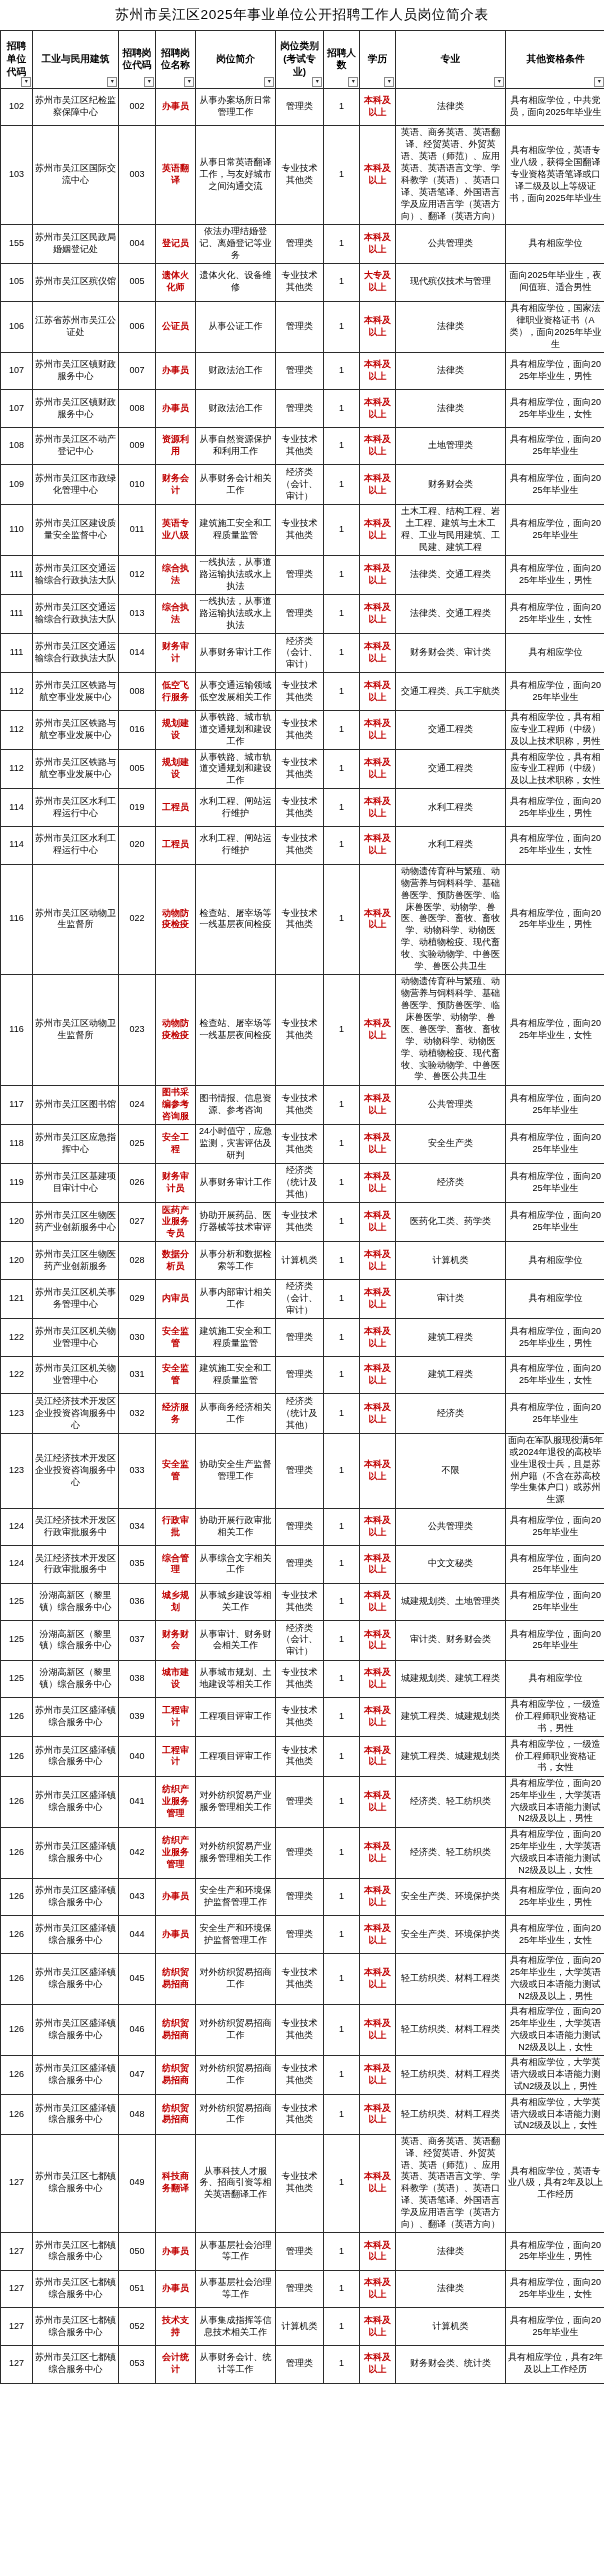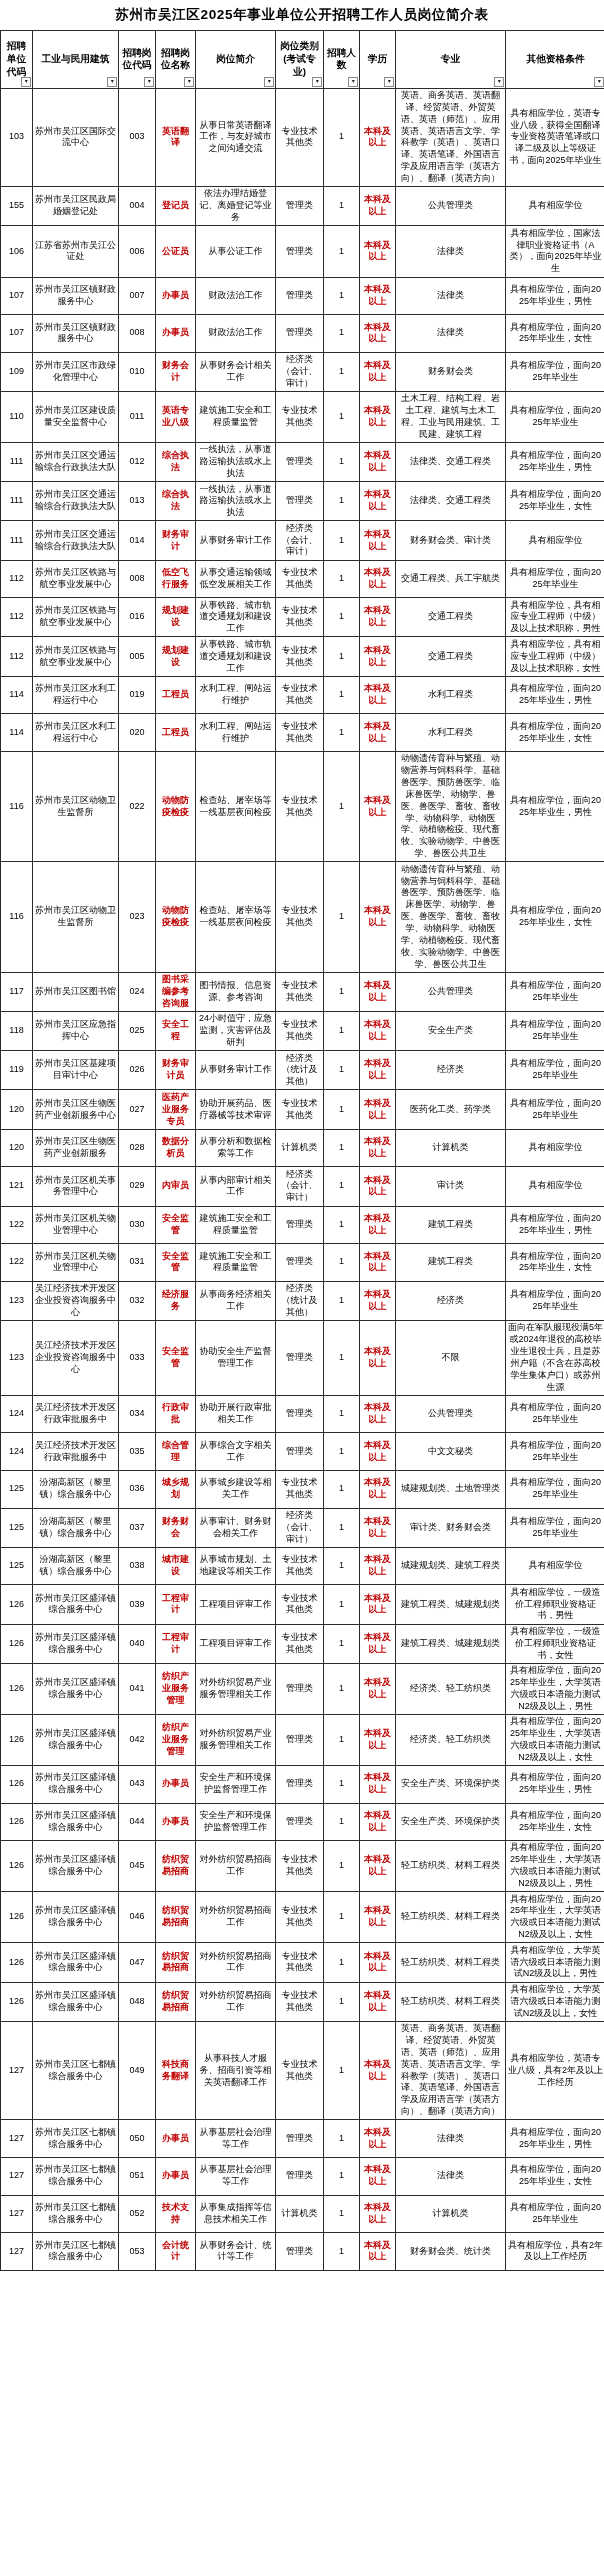--- a/index.html
+++ b/index.html
@@ -1,18 +1,18 @@
 <!DOCTYPE html>
 <html lang="zh" style="font-size:10.4px"><head>
 <meta charset="utf-8">
 <style>
   html,body{margin:0;padding:0;background:#fff;}
   body{width:604px;font-family:"Liberation Sans","DejaVu Sans",sans-serif;color:#000;}
   .title{width:604px;height:30px;display:flex;align-items:center;justify-content:center;
-         font-size:13.6px;font-weight:bold;letter-spacing:0.6px;}
+         font-size:13.6px;font-weight:normal;letter-spacing:0.6px;}
   table{border-collapse:collapse;table-layout:fixed;width:604px;}
   th,td{border:0.6px solid #2b2b2b;padding:1.3px 1.9px;text-align:center;vertical-align:middle;
         font-size:9px;line-height:1.32;word-break:break-all;overflow:hidden;}
   th{font-weight:bold;font-size:9.7px;position:relative;height:54px;background:#fff;}
   td{height:34px;}
   td.red{color:#c00000;font-weight:bold;}
   .filter{position:absolute;right:0.6px;bottom:0.6px;width:8.4px;height:8.4px;
           border:0.6px solid #8a8a8a;background:#fbfbfb;color:#2a2a2a;
           font-size:5.2px;line-height:7.8px;text-align:center;cursor:pointer;}
   
@@ -47,20 +47,32 @@
       <th><span>岗位简介</span><span class="filter">▼</span></th>
       <th><span>岗位类别(考试专业)</span><span class="filter">▼</span></th>
       <th><span>招聘人数</span><span class="filter">▼</span></th>
       <th><span>学历</span><span class="filter">▼</span></th>
       <th><span>专业</span><span class="filter">▼</span></th>
       <th><span>其他资格条件</span><span class="filter">▼</span></th>
     </tr>
   </thead>
   <tbody>
       <tr>
+        <td>102</td>
+        <td>苏州市吴江区纪检监察保障中心</td>
+        <td>002</td>
+        <td class="red">办事员</td>
+        <td>从事办案场所日常管理工作</td>
+        <td>管理类</td>
+        <td>1</td>
+        <td class="red">本科及以上</td>
+        <td>法律类</td>
+        <td>具有相应学位，中共党员，面向2025年毕业生</td>
+      </tr>
+      <tr>
         <td>103</td>
         <td>苏州市吴江区国际交流中心</td>
         <td>003</td>
         <td class="red">英语翻译</td>
         <td>从事日常英语翻译工作，与友好城市之间沟通交流</td>
         <td>专业技术其他类</td>
         <td>1</td>
         <td class="red">本科及以上</td>
         <td>英语、商务英语、英语翻译、经贸英语、外贸英语、英语（师范）、应用英语、英语语言文学、学科教学（英语）、英语口译、英语笔译、外国语言学及应用语言学（英语方向）、翻译（英语方向）</td>
         <td>具有相应学位，英语专业八级，获得全国翻译专业资格英语笔译或口译二级及以上等级证书，面向2025年毕业生</td>
@@ -71,20 +83,32 @@
         <td>004</td>
         <td class="red">登记员</td>
         <td>依法办理结婚登记、离婚登记等业务</td>
         <td>管理类</td>
         <td>1</td>
         <td class="red">本科及以上</td>
         <td>公共管理类</td>
         <td>具有相应学位</td>
       </tr>
       <tr>
+        <td>105</td>
+        <td>苏州市吴江区殡仪馆</td>
+        <td>005</td>
+        <td class="red">遗体火化师</td>
+        <td>遗体火化、设备维修</td>
+        <td>专业技术其他类</td>
+        <td>1</td>
+        <td class="red">大专及以上</td>
+        <td>现代殡仪技术与管理</td>
+        <td>面向2025年毕业生，夜间值班、适合男性</td>
+      </tr>
+      <tr>
         <td>106</td>
         <td>江苏省苏州市吴江公证处</td>
         <td>006</td>
         <td class="red">公证员</td>
         <td>从事公证工作</td>
         <td>管理类</td>
         <td>1</td>
         <td class="red">本科及以上</td>
         <td>法律类</td>
         <td>具有相应学位，国家法律职业资格证书（A类），面向2025年毕业生</td>
@@ -105,20 +129,32 @@
         <td>107</td>
         <td>苏州市吴江区镇财政服务中心</td>
         <td>008</td>
         <td class="red">办事员</td>
         <td>财政法治工作</td>
         <td>管理类</td>
         <td>1</td>
         <td class="red">本科及以上</td>
         <td>法律类</td>
         <td>具有相应学位，面向2025年毕业生，女性</td>
+      </tr>
+      <tr>
+        <td>108</td>
+        <td>苏州市吴江区不动产登记中心</td>
+        <td>009</td>
+        <td class="red">资源利用</td>
+        <td>从事自然资源保护和利用工作</td>
+        <td>专业技术其他类</td>
+        <td>1</td>
+        <td class="red">本科及以上</td>
+        <td>土地管理类</td>
+        <td>具有相应学位，面向2025年毕业生</td>
       </tr>
       <tr>
         <td>109</td>
         <td>苏州市吴江区市政绿化管理中心</td>
         <td>010</td>
         <td class="red">财务会计</td>
         <td>从事财务会计相关工作</td>
         <td>经济类（会计、审计）</td>
         <td>1</td>
         <td class="red">本科及以上</td>

